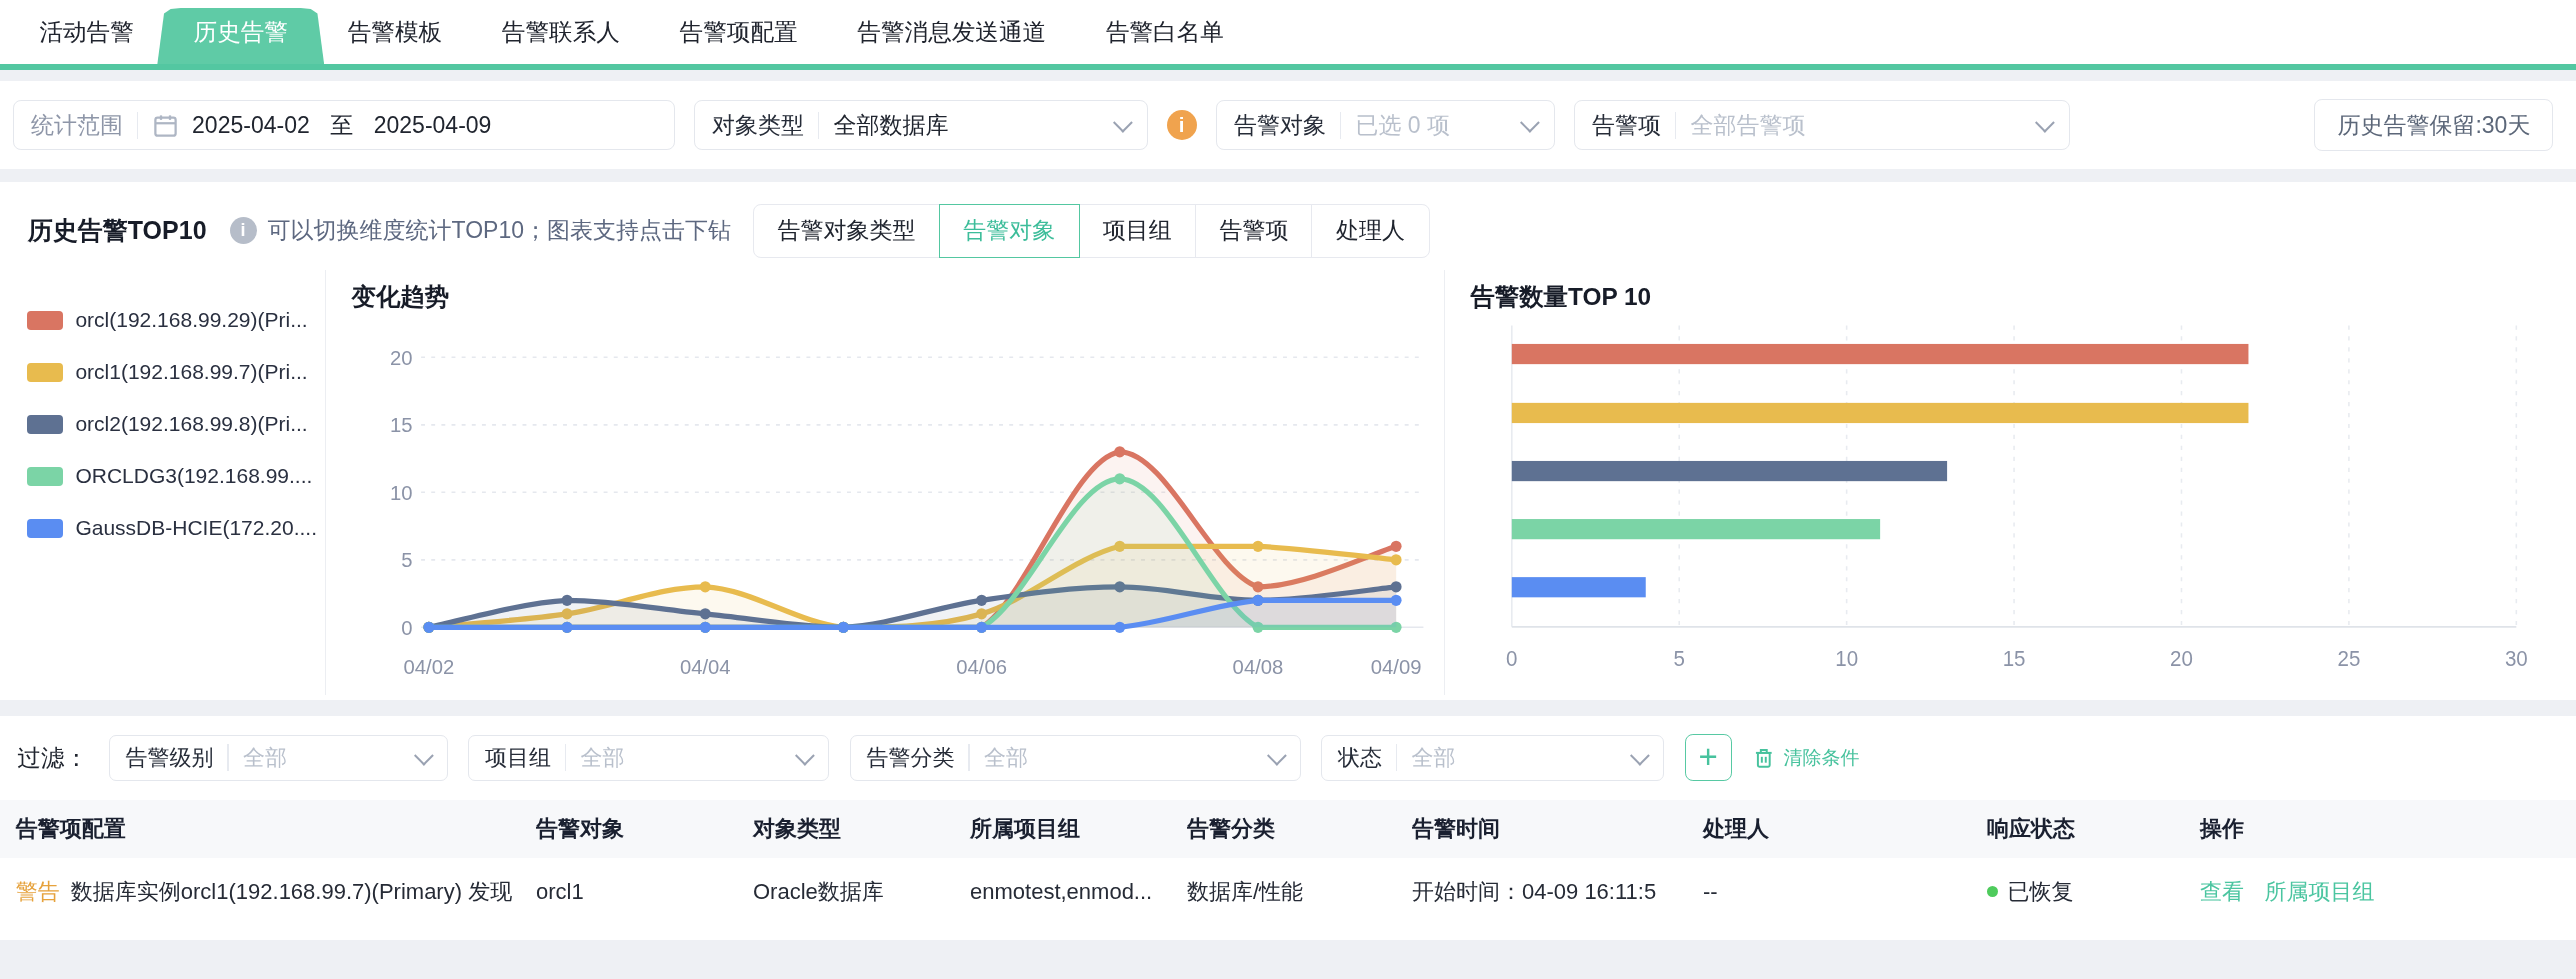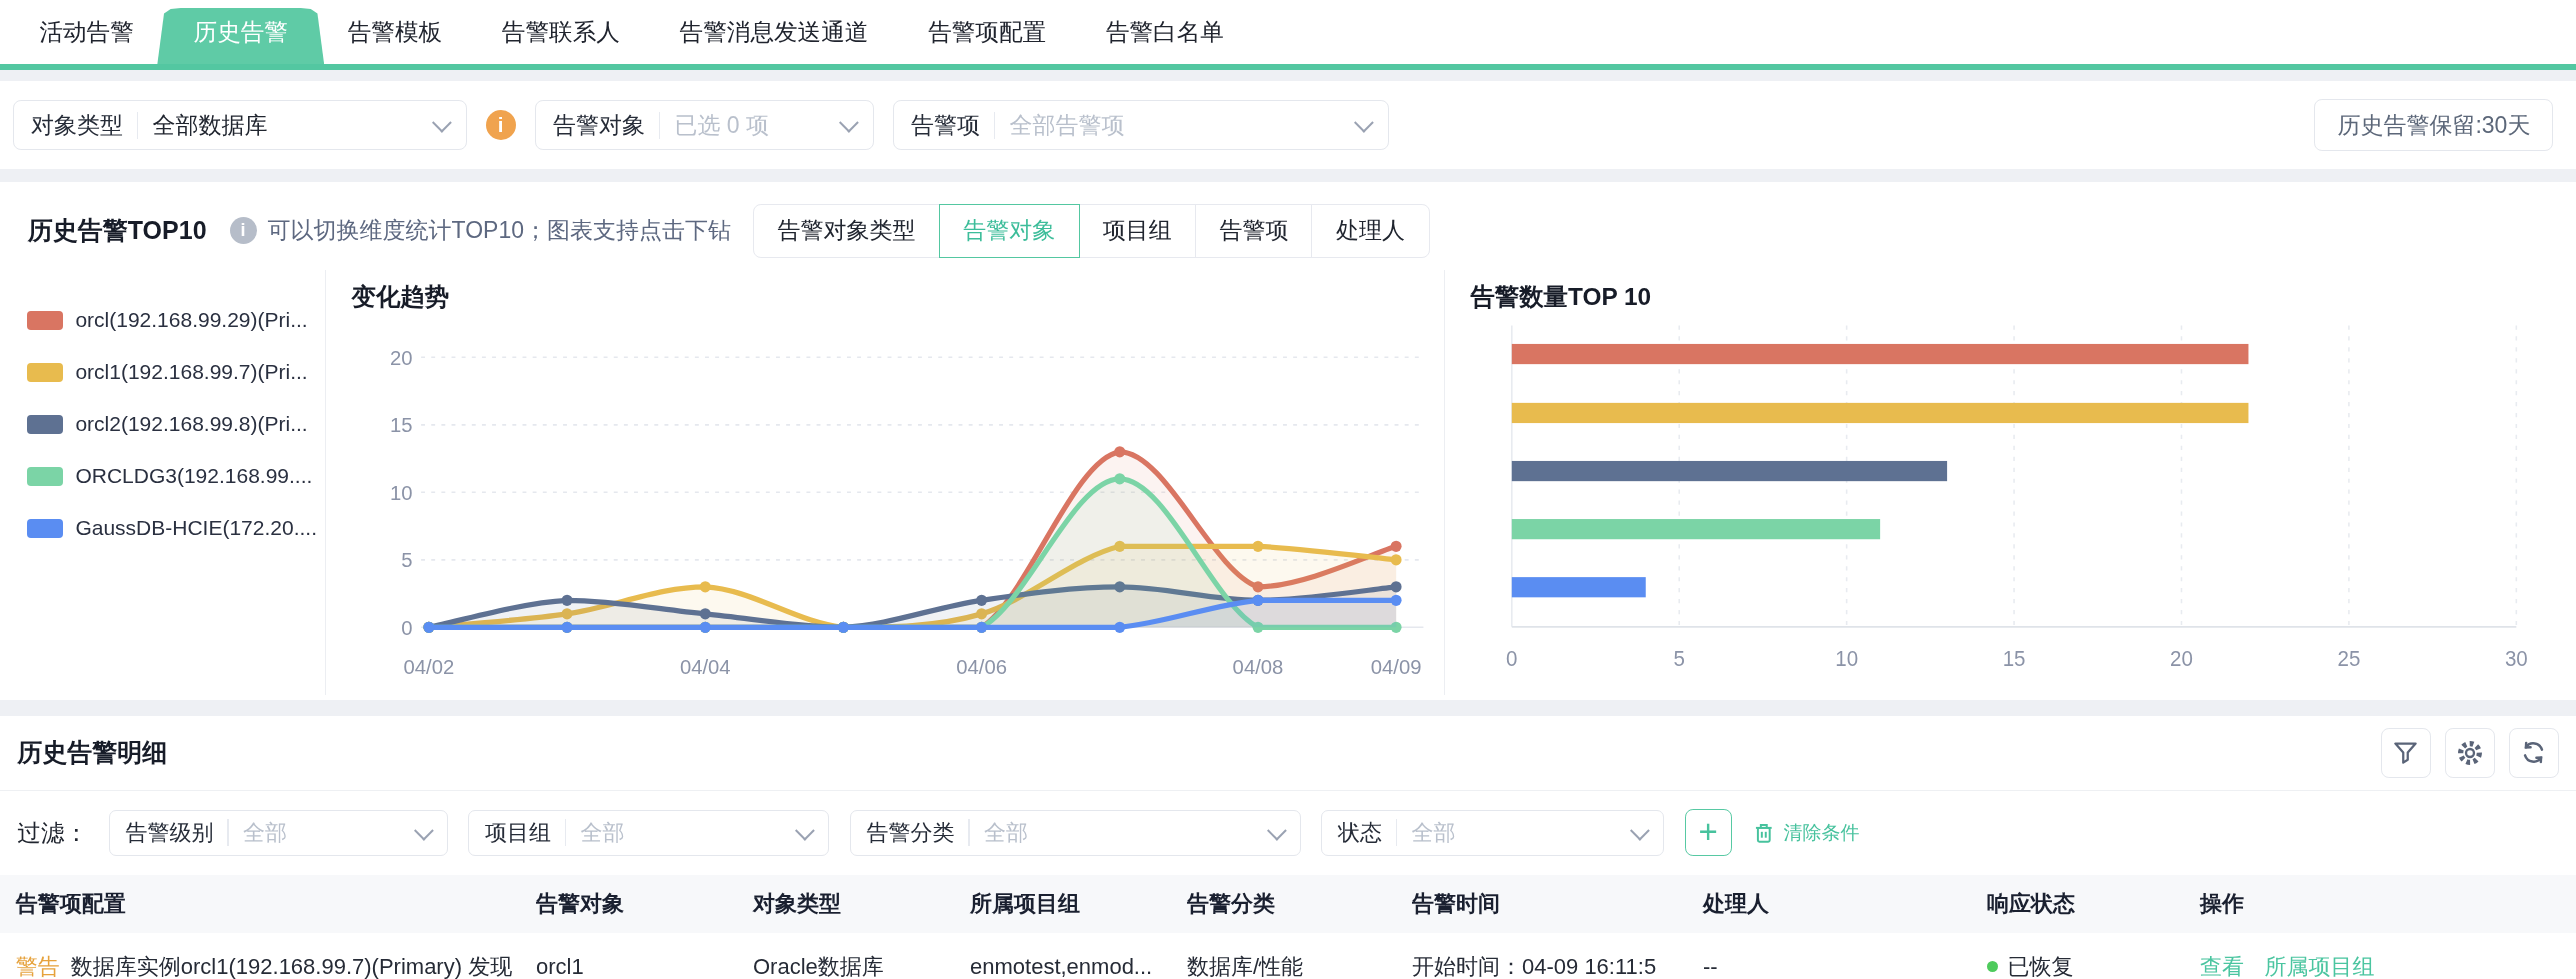--- a/index.html
+++ b/index.html
@@ -80,32 +80,45 @@
   <div class="tab active">
       <span>历史告警</span>
     </div>
   <div class="tab">
       <span>告警模板</span>
     </div>
   <div class="tab">
       <span>告警联系人</span>
     </div>
   <div class="tab">
+      <span>告警项配置</span>
+    </div>
+  <div class="tab">
       <span>告警消息发送通道</span>
-    </div>
-  <div class="tab">
-      <span>告警项配置</span>
     </div>
   <div class="tab">
       <span>告警白名单</span>
     </div>
 </header>
 <div class="tab-underline"></div>
 
 <section class="topfilter section">
+  <div class="fbox" style="width:662px;">
+    <span class="flabel">统计范围</span>
+    <span class="vdiv"></span>
+    <svg width="27" height="27" viewBox="0 0 24 24" fill="none" stroke="#aeb6c4" stroke-width="2" style="margin-right:12.6px;flex:none;">
+      <rect x="3" y="5" width="18" height="16" rx="2"></rect>
+        <line x1="3" y1="10" x2="21" y2="10"></line>
+        <line x1="8" y1="3" x2="8" y2="7"></line>
+        <line x1="16" y1="3" x2="16" y2="7"></line>
+    </svg>
+    <span class="val">2025-04-02</span>
+    <span class="val zhi">至</span>
+    <span class="val">2025-04-09</span>
+  </div>
 
   <div class="fbox" style="width:454px;">
     <span class="flabel dark">对象类型</span>
     <span class="vdiv"></span>
     <span class="val">全部数据库</span>
     <span class="chev"></span>
   </div>
 
   <div class="info-badge"></div>
 
@@ -271,44 +284,20 @@
             <rect x="58" y="171" width="551.2" height="24" fill="#5e7192"></rect>
             <rect x="58" y="240" width="466.4" height="24" fill="#7bd4a6"></rect>
             <rect x="58" y="309" width="169.6" height="24" fill="#5a8df2"></rect>
           </svg>
         </div>
     </div>
   </div>
 </section>
 
 <section class="detail section">
-  <div class="dethead">
-    <h2>历史告警明细</h2>
-    <div class="iconbtns">
-      <div class="ibtn">
-        <svg width="27" height="27" viewBox="0 0 24 24" fill="none" stroke="#5a6478" stroke-width="2" stroke-linejoin="round">
-            <path d="M3 4h18l-7 8v6.5L10 21v-9L3 4z"></path>
-          </svg>
-      </div>
-      <div class="ibtn">
-        <svg width="28" height="28" viewBox="0 0 24 24" fill="none" stroke="#5a6478">
-          <circle cx="12" cy="12" r="8" stroke-width="4.5" stroke-dasharray="3.2 3.0"></circle>
-            <circle cx="12" cy="12" r="3.4" stroke-width="2"></circle>
-        </svg>
-      </div>
-      <div class="ibtn">
-        <svg width="27" height="27" viewBox="0 0 24 24" fill="none" stroke="#5a6478" stroke-width="2.2" stroke-linecap="round">
-          <path d="M19.5 9.5a8 8 0 0 0-14.2-2.2"></path>
-            <path d="M4.5 14.5a8 8 0 0 0 14.2 2.2"></path>
-            <polyline points="5.5,3.5 5.3,7.6 9.4,7.4"></polyline>
-            <polyline points="18.5,20.5 18.7,16.4 14.6,16.6"></polyline>
-        </svg>
-      </div>
-    </div>
-  </div>
 
   <div class="filterrow">
     <span class="flt">过滤：</span>
     <div class="fbox2" style="width:339px;">
       <span class="flabel dark">告警级别</span>
       <span class="vdiv"></span>
       <span class="ph">全部</span>
       <span class="chev"></span>
     </div>
     <div class="fbox2" style="width:361px;">

